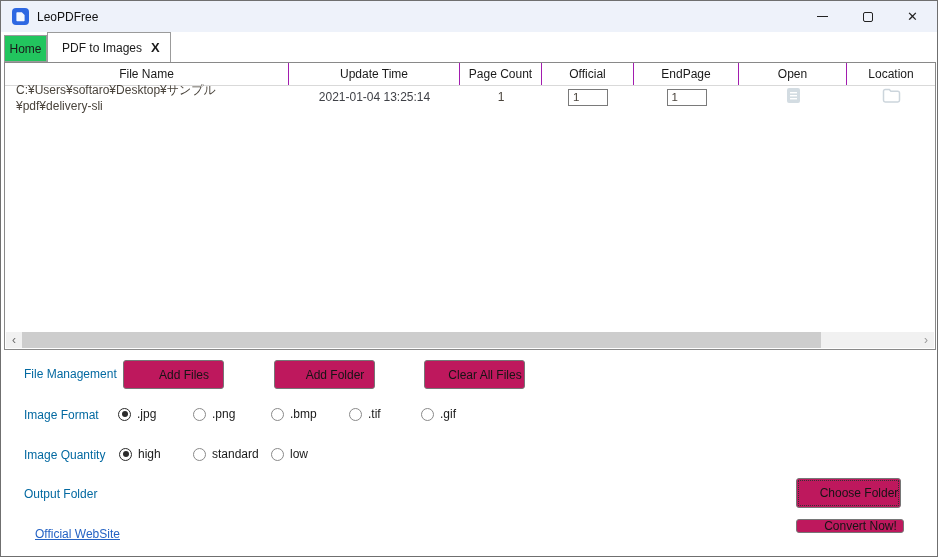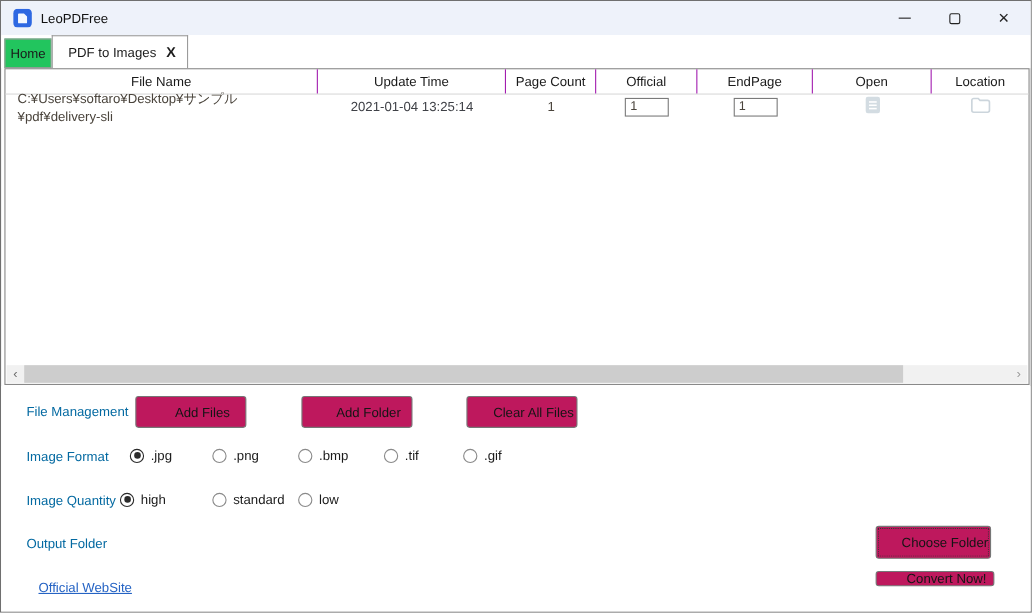--- a/index.html
+++ b/index.html
@@ -205,21 +205,21 @@
     <div class="radio-item" style="left:348px; top:56px;">
       <span class="radio"></span>
       <span>.tif</span>
     </div>
     <div class="radio-item" style="left:420px; top:56px;">
       <span class="radio"></span>
       <span>.gif</span>
     </div>
 
     <span class="rowlabel" style="top:97px;">Image Quantity</span>
-    <div class="radio-item" style="left:108px; top:96px;">
+    <div class="radio-item" style="left:118px; top:96px;">
       <span class="radio checked"></span>
       <span>high</span>
     </div>
     <div class="radio-item" style="left:192px; top:96px;">
       <span class="radio"></span>
       <span>standard</span>
     </div>
     <div class="radio-item" style="left:270px; top:96px;">
       <span class="radio"></span>
       <span>low</span>

